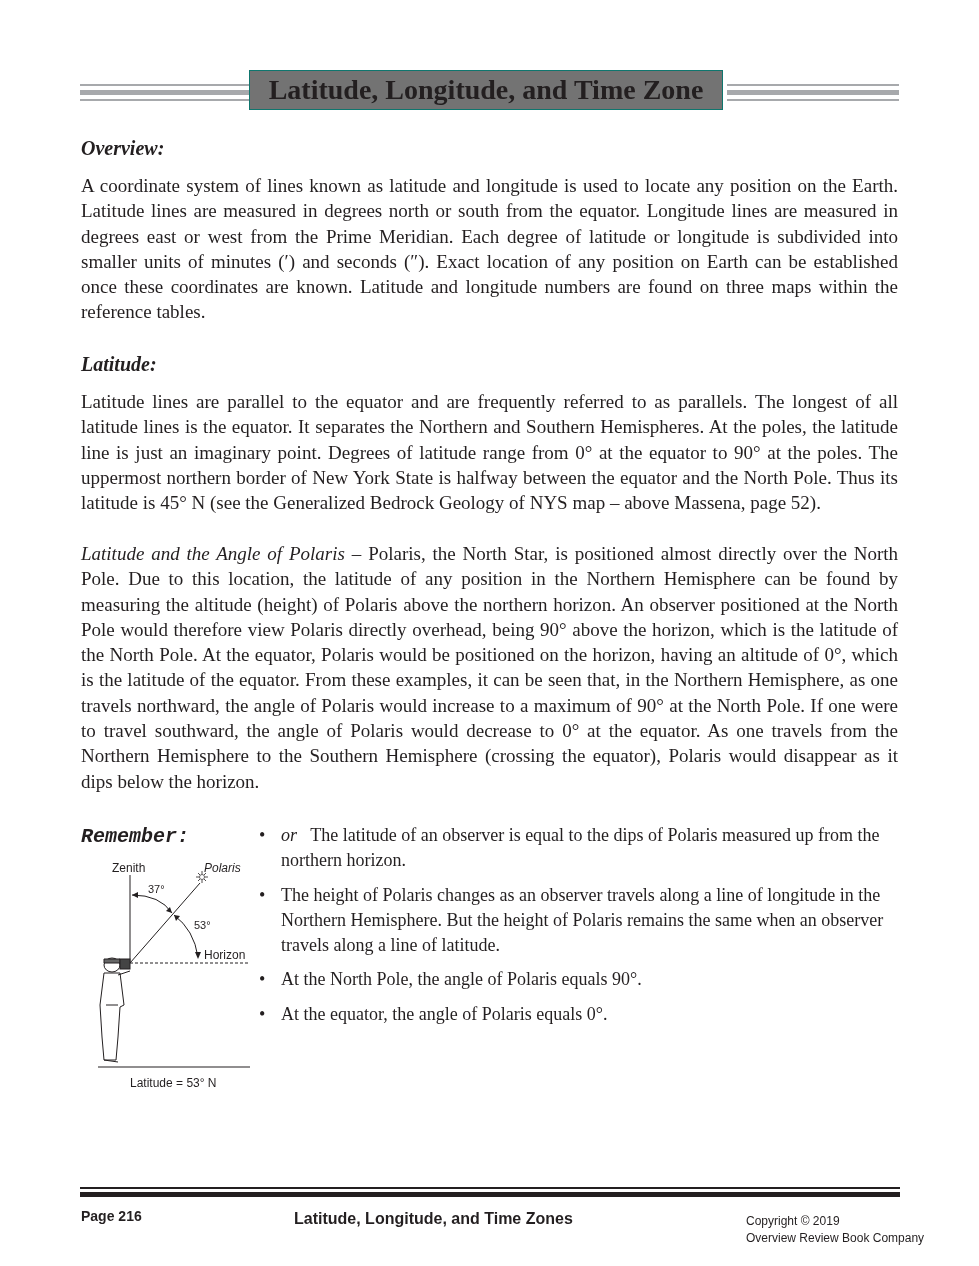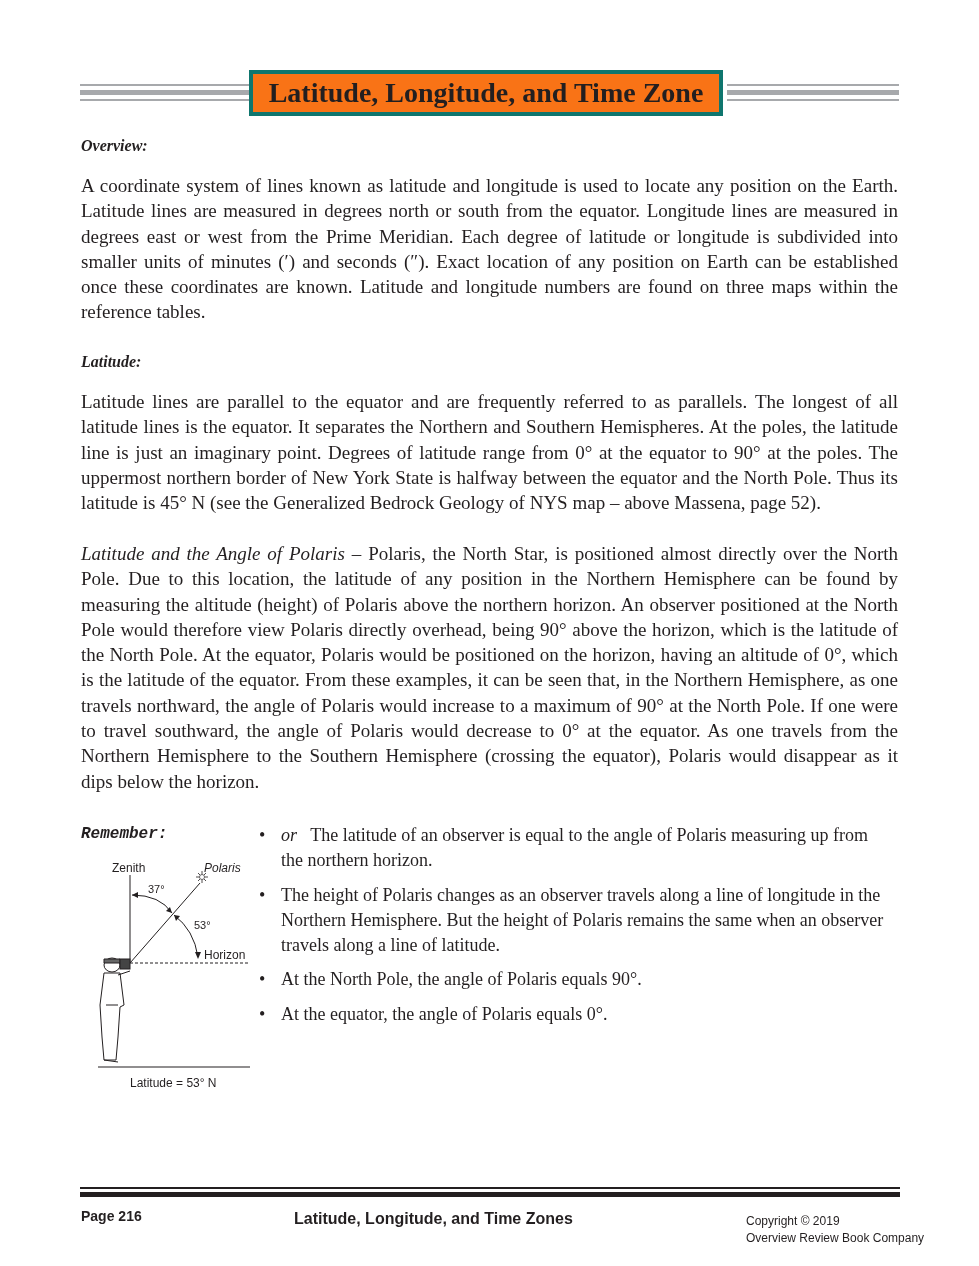--- a/index.html
+++ b/index.html
@@ -8,25 +8,25 @@
 
   
   .header { position: absolute; top: 70px; left: 80px; width: 819px; height: 50px; }
   .header .rules { position: absolute; top: 14px; height: 22px; }
   .header .rules.left { left: 0; width: 170px; }
   .header .rules.right { right: 0; width: 172px; }
   .header .rules div { position: absolute; left: 0; right: 0; background: #a7a9ac; }
   .header .r1 { top: 0; height: 2px; }
   .header .r2 { top: 6px; height: 5px; }
   .header .r3 { top: 15px; height: 2px; }
-  .header .title-box { position: absolute; left: 169px; top: 0; width: 474px; height: 46px;
-     border: 4px solid #0f766e; box-sizing: border-box; background: #f97316; text-align: center; }
+  .header .title-box { position: absolute; left: 169px; top: 0; width: 474px; height: 40px;
+     border: 1px solid #0f766e; box-sizing: border-box; background: #737373; text-align: center; }
   .header .title-box span { font-family: "Liberation Serif", serif; font-weight: bold; font-size: 28px; line-height: 38px; color: #231f20; }
 
-  .section-head { position: absolute; left: 81px; font-family: "Liberation Serif", serif; font-weight: bold; font-style: italic; font-size: 16px; }
+  .section-head { position: absolute; left: 81px; font-family: "Liberation Serif", serif; font-weight: bold; font-style: italic; font-size: 20px; }
   .para { position: absolute; left: 81px; width: 817px; font-family: Liberation Serif, serif; font-size: 19px; line-height: 25.3px; text-align: justify; }
   .para i { font-style: italic; }
 
   
   .diagram { position: absolute; left: 90px; top: 855px; width: 170px; height: 240px; }
   .bullets { position: absolute; left: 259px; top: 823px; width: 630px; font-family: "Liberation Serif", serif; font-size: 18px; line-height: 25.3px; }
   .bullet { position: relative; padding-left: 22px; margin-bottom: 9px; }
   .bullet .dot { position: absolute; left: 0; top: 0; }
 
   
@@ -103,21 +103,21 @@
     <path d="M14 205 L28 207"></path>
   </g>
 
   <line x1="8" y1="212" x2="160" y2="212" stroke="#231f20" stroke-width="1.2"></line>
   <text x="40" y="232" class="sans" font-size="12" fill="#231f20">Latitude = 53° N</text>
 </svg>
 
 <div class="bullets">
   <div class="bullet">
     <span class="dot">•</span>
-    <div><i>or</i>&nbsp;&nbsp; <span>The latitude of an observer is equal to the angle of Polaris measuring up from the northern horizon.</span></div>
+    <div><i>or</i>&nbsp;&nbsp; <span>The latitude of an observer is equal to the dips of Polaris measured up from the northern horizon.</span></div>
   </div>
   <div class="bullet">
     <span class="dot">•</span>
     <div>The height of Polaris changes as an observer travels along a line of longitude in the Northern Hemisphere. But the height of Polaris remains the same when an observer travels along a line of latitude.</div>
   </div>
   <div class="bullet">
     <span class="dot">•</span>
     <div>At the North Pole, the angle of Polaris equals 90°.</div>
   </div>
   <div class="bullet">

